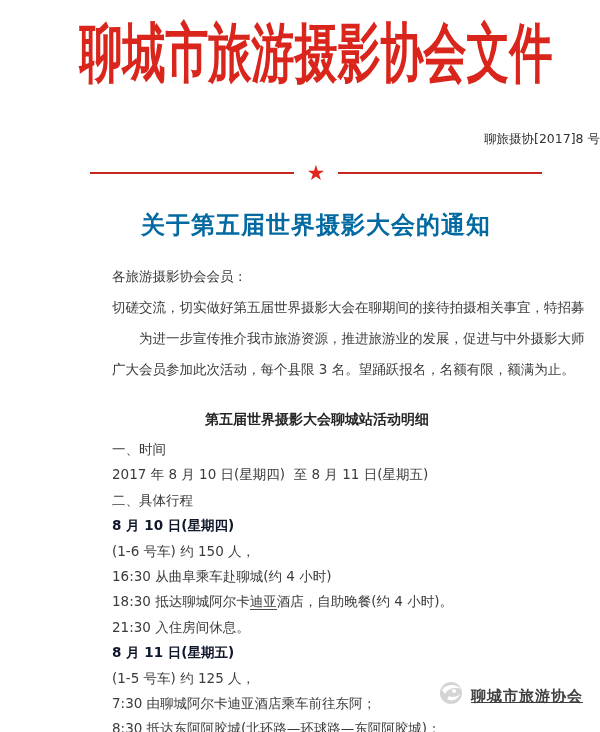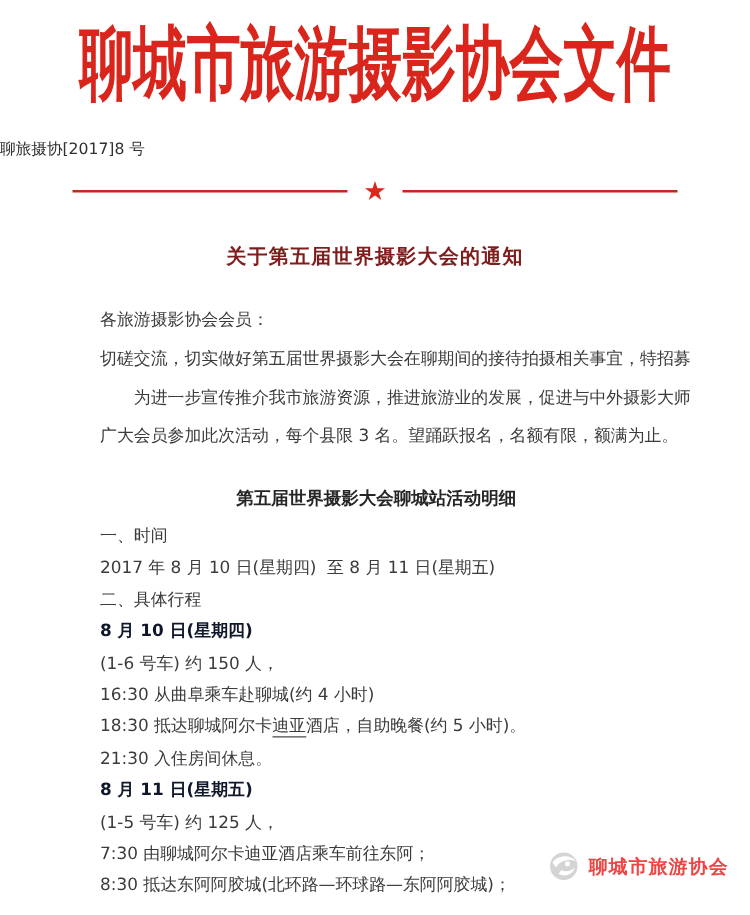--- a/index.html
+++ b/index.html
@@ -5,38 +5,39 @@
   * { margin:0; padding:0; box-sizing:border-box; }
   html,body { background:#ffffff; }
   .page {
     position:relative;
     width:600px; height:732px;
     margin:0 auto;
     background:#ffffff;
     overflow:hidden;
     font-family:"DejaVu Sans", sans-serif;
     color:#3b3b3b;
+    padding-left:32px;
   }
   
   .letterhead-title {
     margin-top:16px;
     height:48px; line-height:48px;
     text-align:center;
     font-family:"DejaVu Serif", serif;
     font-weight:bold;
     font-size:43px;
     letter-spacing:0px;
     color:#d9251c;
     transform:scaleY(1.5);
     transform-origin:top center;
     white-space:nowrap;
   }
   .doc-number {
-    margin-top:46px;
-    text-align:left;
+    margin-top:66px;
+    text-align:right;
     font-size:12.5px;
     line-height:18px;
     color:#303030;
   }
   .divider {
     margin:12px 58px 0 58px;
     height:26px;
     display:flex;
     align-items:center;
   }
@@ -49,23 +50,23 @@
     padding:0 13px;
     color:#e0251c;
     font-size:21px;
     line-height:26px;
   }
   
   .notice-title {
     margin-top:26px;
     text-align:center;
     font-weight:bold;
-    font-size:16px;
+    font-size:24px;
     line-height:26px;
-    color:#7f1d1d;
+    color:#0369a1;
     letter-spacing:1px;
   }
   .body-block {
     margin:12px 78px 0 80px; 
   }
   .salutation {
     margin-top:30px;
     font-size:13.5px;
     line-height:17px;
   }
@@ -93,22 +94,23 @@
     line-height:25.4px;
     white-space:pre-wrap;
   }
   .schedule .s-line.bold { font-weight:bold; color:#0f172a; }
   .u-mark { border-bottom:1.5px solid #4a4a4a; }
   
   .watermark {
     position:absolute;
     left:438px; top:680px;
     display:flex;
-    align-items:center;
-    color:#ef4444;
+    align-items:flex-end;
+    color:#404040;
+    text-decoration:underline;
   }
   .watermark .logo { width:26px; height:26px; margin-right:7px; }
   .watermark .wm-text {
     font-size:15px;
     font-weight:bold;
     letter-spacing:1px;
     white-space:nowrap;
     text-shadow:0.5px 0.5px 0 #ffffff;
   }
 </style>
@@ -141,21 +143,21 @@
 
     <div class="schedule-heading">第五届世界摄影大会聊城站活动明细</div>
 
     <div class="schedule">
       <div class="s-line">一、时间</div>
       <div class="s-line">2017 年 8 月 10 日(星期四)  至 8 月 11 日(星期五)</div>
       <div class="s-line">二、具体行程</div>
       <div class="s-line bold">8 月 10 日(星期四)</div>
       <div class="s-line">(1-6 号车) 约 150 人，</div>
       <div class="s-line">16:30 从曲阜乘车赴聊城(约 4 小时)</div>
-      <div class="s-line"><span>18:30 抵达聊城阿尔卡</span><span class="u-mark">迪亚</span><span>酒店，自助晚餐(约 5 小时)。</span></div>
+      <div class="s-line"><span>18:30 抵达聊城阿尔卡</span><span class="u-mark">迪亚</span><span>酒店，自助晚餐(约 4 小时)。</span></div>
       <div class="s-line">21:30 入住房间休息。</div>
       <div class="s-line bold">8 月 11 日(星期五)</div>
       <div class="s-line">(1-5 号车) 约 125 人，</div>
       <div class="s-line">7:30 由聊城阿尔卡迪亚酒店乘车前往东阿；</div>
       <div class="s-line">8:30 抵达东阿阿胶城(北环路—环球路—东阿阿胶城)；</div>
     </div>
 
   </div>
 
   <div class="watermark">

